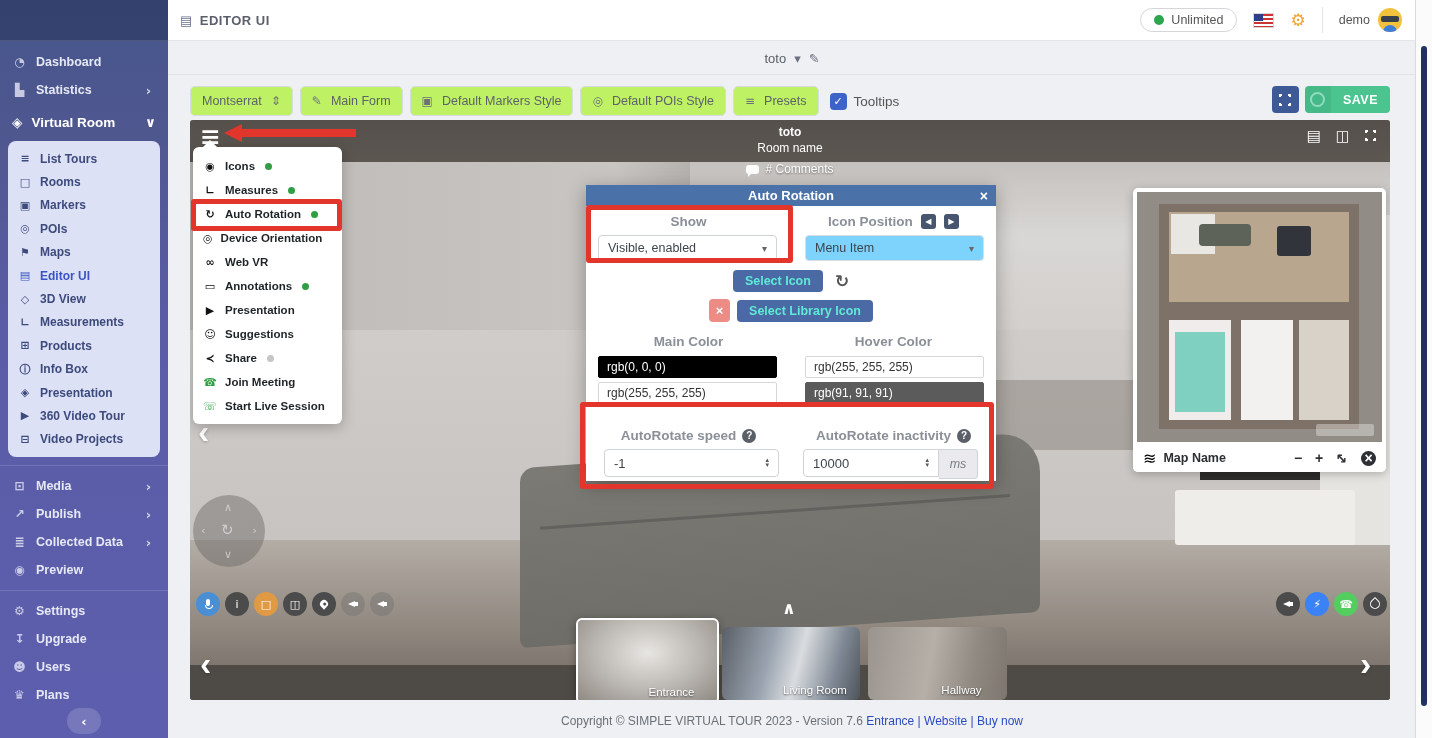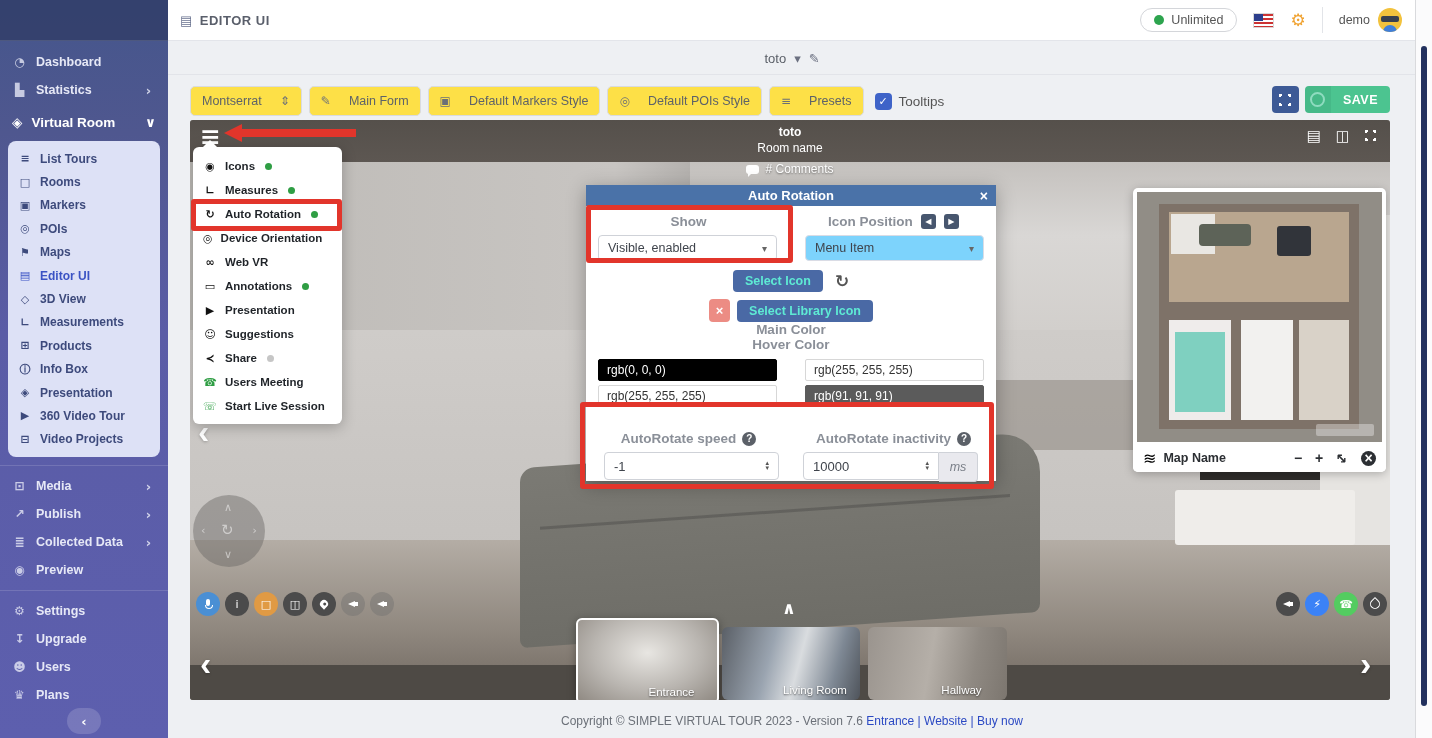--- a/index.html
+++ b/index.html
@@ -47,21 +47,21 @@
   #sb-collapse{position:absolute;left:50%;transform:translateX(-50%);bottom:4px;width:34px;height:26px;
     border-radius:13px;background:rgba(255,255,255,.16);display:flex;align-items:center;justify-content:center;
     color:#fff;font-size:13px;cursor:pointer;}
   
   #tour-bar{position:absolute;left:168px;top:44px;width:1248px;height:28px;display:flex;
     align-items:center;justify-content:center;gap:8px;color:#5b6068;font-size:13px;z-index:5;}
   #tour-bar .caret{font-size:10px;color:#777;}
   #tour-bar .ico{color:#6b7080;font-size:13px;cursor:pointer;}
   #content-divider{position:absolute;left:168px;top:74px;width:1248px;height:1px;background:#e2e4e9;}
   #toolbar{position:absolute;left:190px;top:86px;height:30px;display:flex;gap:7px;z-index:5;}
-  .tbtn{display:flex;align-items:center;gap:18px;background:#fde047;border:1px solid #d9dbe0;border-radius:5px;
+  .tbtn{display:flex;align-items:center;gap:9px;background:#bef264;border:1px solid #d9dbe0;border-radius:5px;
     padding:0 11px;font-size:12.5px;color:#5d6269;height:28px;cursor:pointer;white-space:nowrap;justify-content:center;}
   .tbtn .ico{font-size:12px;color:#6a6f78;}
   #tooltips-wrap{display:flex;align-items:center;gap:7px;font-size:13.5px;color:#555;margin-left:4px;}
   #tooltips-check{width:17px;height:17px;border-radius:4px;background:#3e63c8;color:#fff;display:flex;
     align-items:center;justify-content:center;font-size:11px;cursor:pointer;}
   #toolbar-right{position:absolute;right:42px;top:86px;display:flex;gap:6px;z-index:5;}
   #fs-btn{width:27px;height:27px;border-radius:4px;background:#3d5a96;display:flex;align-items:center;justify-content:center;cursor:pointer;}
   #save-btn{display:flex;height:27px;border-radius:4px;overflow:hidden;cursor:pointer;}
   #save-btn .left{width:26px;background:#46b988;display:flex;align-items:center;justify-content:center;}
   #save-btn .left i{width:11px;height:11px;border:2px solid #8fdcc0;border-radius:50%;}
@@ -130,21 +130,21 @@
     padding:0 9px;font-size:12.5px;color:#3f444c;cursor:pointer;background:#fff;}
   .select .caret{margin-left:auto;font-size:10px;color:#666;}
   .select.gray{background:#7dd3fc;border-color:#dadce5;gap:13px;}
   #row-selicon{display:flex;align-items:center;justify-content:center;gap:12px;margin-top:9px;}
   .blue-btn{background:#4a69a5;color:#5eead4;font-weight:700;font-size:12.5px;border-radius:4px;
     padding:4px 12px;cursor:pointer;}
   #refresh-ic{color:#555;font-size:17px;font-weight:700;cursor:pointer;}
   #row-sellib{display:flex;align-items:center;justify-content:center;gap:7px;margin-top:7px;}
   #del-icon-btn{background:#ec8c84;color:#fff;border-radius:4px;width:21px;height:23px;display:flex;
     align-items:center;justify-content:center;font-weight:700;cursor:pointer;}
-  #row-colorlabels{display:flex;flex-direction:column;}
+  #row-colorlabels{display:flex;margin-top:12px;}
   #row-colorlabels .col{flex:1;}
   .swatch-col{flex:1;display:flex;flex-direction:column;gap:4px;padding:0 12px;}
   #row-swatches{display:flex;gap:4px;margin-top:7px;}
   .swatch{height:20px;border-radius:2px;border:1px solid #d7d7d7;display:flex;align-items:center;
     padding:0 8px;font-size:12px;cursor:pointer;}
   .swatch.s-black{background:#000;color:#fff;border-color:#000;}
   .swatch.s-white{background:#fff;color:#333;}
   .swatch.s-gray{background:#5b5b5b;color:#fff;border-color:#5b5b5b;}
   #row-speedlabels{display:flex;margin-top:24px;}
   #row-speedlabels .col{flex:1;display:flex;align-items:center;justify-content:center;gap:6px;}
@@ -503,21 +503,21 @@
     <span>Suggestions</span>
 
   </div>
         <div class="ctx-item dot-gray">
     <span class="ico">≺</span>
     <span>Share</span>
     <span class="dot"></span>
   </div>
         <div class="ctx-item icon-green">
     <span class="ico">☎</span>
-    <span>Users Meeting</span>
+    <span>Join Meeting</span>
 
   </div>
         <div class="ctx-item icon-green">
     <span class="ico">☏</span>
     <span>Start Live Session</span>
 
   </div>
       </div>
 
     <div id="modal">

